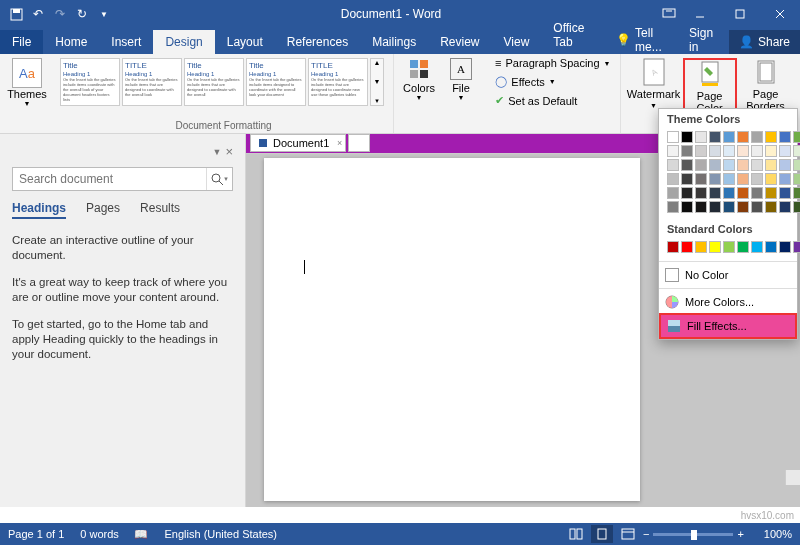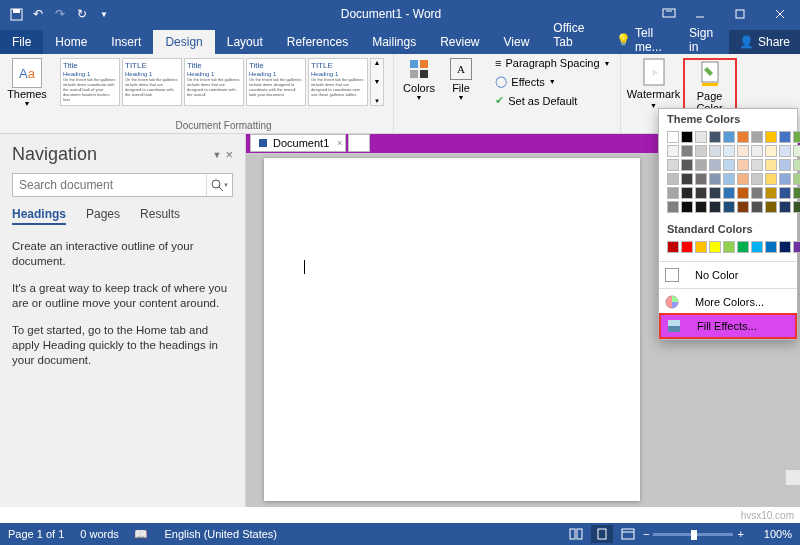--- a/index.html
+++ b/index.html
@@ -52,22 +52,22 @@
 .doc-tab { background:#fff; border:1px solid #bbb; height:18px; padding:0 16px 0 8px; font-size:11px; display:flex; align-items:center; gap:6px; position:relative; margin-left:4px;}
 .doc-tab .sq { width:8px; height:8px; background:#2b579a; }
 .doc-tab .x { position:absolute; right:3px; font-size:9px; color:#888;}
 .doc-tab-row .empty-tab { width:22px; height:18px; border:1px solid #bbb; background:#fff; margin-left:2px;}
 .page { position:absolute; top:24px; left:18px; right:160px; bottom:6px; background:#fff; box-shadow:0 1px 4px rgba(0,0,0,.3);}
 .cursor { position:absolute; top:102px; left:40px; width:1px; height:14px; background:#000;}
 .color-popup { position:absolute; top:108px; right:2px; width:140px; background:#fff; border:1px solid #b7b7b7; box-shadow:0 4px 12px rgba(0,0,0,.3); font-size:11px; z-index:100;}
 .pop-hdr { padding:4px 8px; font-weight:600; color:#444; }
 .swatch-grid { display:grid; grid-template-columns:repeat(10, 12px); gap:2px; padding:2px 8px 6px 8px;}
 .sw { width:12px; height:12px; border:1px solid #bbb; cursor:pointer;}
-.pop-item { padding:5px 8px 5px 36px; cursor:pointer; display:flex; align-items:center; gap:6px; position:relative;text-align:center;}
-.pop-item.highlight { border:2px solid #e33; background:#d946ef; }
+.pop-item { padding:5px 8px 5px 26px; cursor:pointer; display:flex; align-items:center; gap:6px; position:relative;text-align:center;}
+.pop-item.highlight { border:2px solid #e33; background:#ec4899; }
 .pop-item .ic { position:absolute; left:6px; width:14px; height:14px; }
 .sep { height:1px; background:#ddd; margin:2px 0;}
 .statusbar { position:absolute; bottom:0; left:0; right:0; height:22px; background:#2b579a; color:#fff; display:flex; align-items:center; font-size:11px; padding:0 8px; }
 .statusbar .cell { margin-right:16px; }
 .statusbar .right { margin-left:auto; display:flex; align-items:center; gap:4px;}
 .view-btn { width:22px; height:18px; display:flex; align-items:center; justify-content:center; cursor:pointer;}
 .view-btn.act { background:#1e3e70; }
 .zoom { display:flex; align-items:center; gap:4px;}
 .zoom .track { width:80px; height:3px; background:#6b8ec6; position:relative;}
 .zoom .thumb { position:absolute; top:-3px; left:38px; width:6px; height:10px; background:#fff;}
@@ -234,29 +234,37 @@
         <div class="icn">
             <svg width="22" height="26">
               <rect x="3" y="1" width="16" height="20" fill="#fff" stroke="#888"></rect>
               <path d="M8 6 L14 12 L11 15 L5 9 Z" fill="#6ab04c"></path>
               <rect x="3" y="22" width="16" height="3" fill="#ffc000"></rect>
             </svg>
           </div>
         <span>Page Color</span>
         <span style="font-size:7px">▼</span>
       </div>
+      <div class="bg-btn">
+        <div class="icn">
+            <svg width="22" height="26">
+              <rect x="3" y="2" width="16" height="22" fill="#fff" stroke="#888"></rect>
+              <rect x="5" y="4" width="12" height="18" fill="none" stroke="#888"></rect>
+            </svg>
+          </div>
+        <span>Page Borders</span>
+      </div>
     </div>
     <div class="group-label">Page B</div>
   </div>
 </div>
 
 <div class="body-area">
   <div class="nav-pane">
     <div class="nav-head">
-      <span>Navigation</span>
       <div class="navclose">
         <span style="font-size:9px;color:#777">▼</span>
         <span style="font-size:13px;color:#777">×</span>
       </div>
     </div>
     <div class="searchbox">
       <input placeholder="Search document" style="">
       <div class="sbtn">
           <svg width="13" height="13">
             <circle cx="5" cy="5" r="4" fill="none" stroke="#555"></circle>

